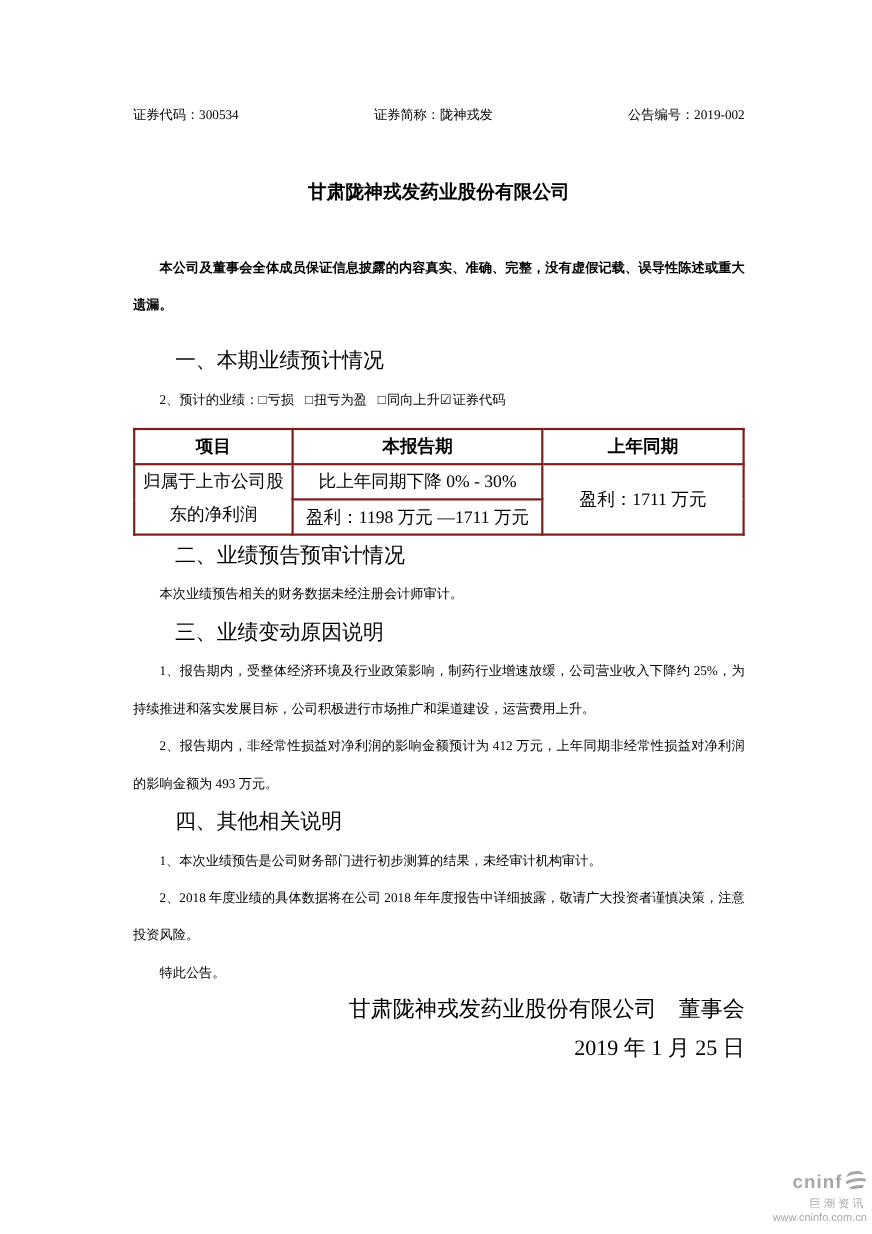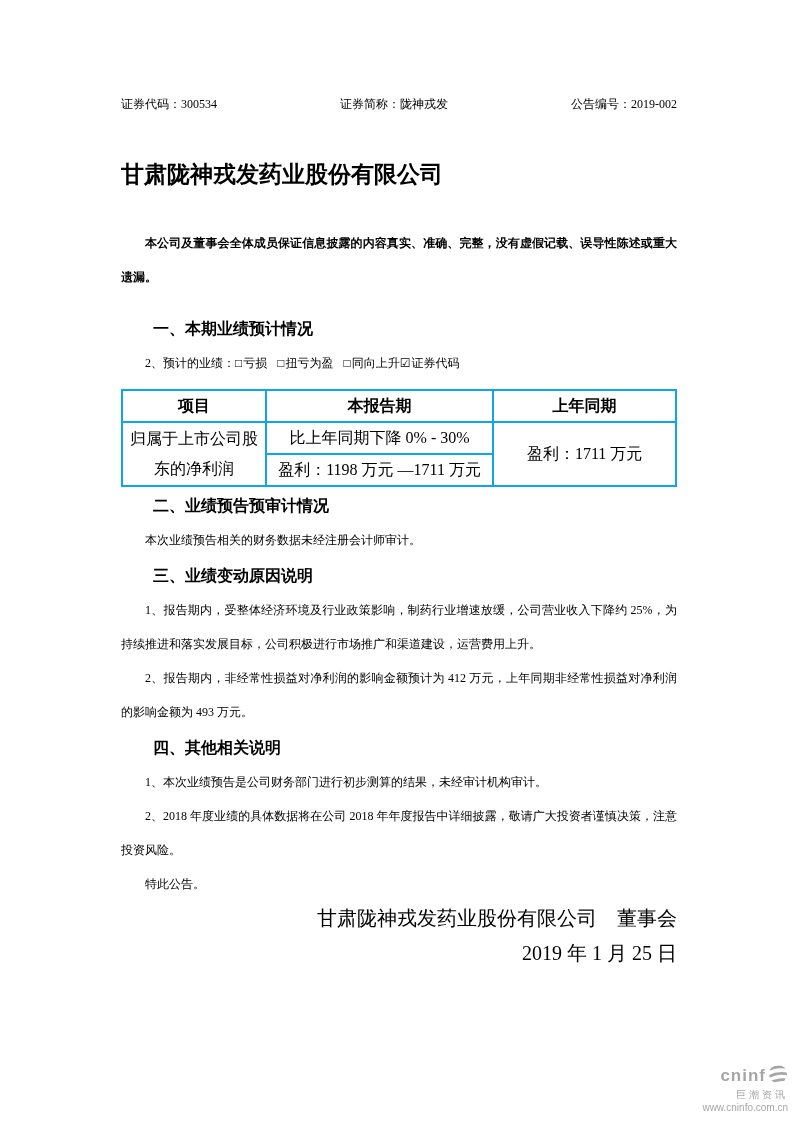--- a/index.html
+++ b/index.html
@@ -21,53 +21,54 @@
   .doc-header {
     display: flex;
     justify-content: space-between;
     font-size: 12px;
     line-height: 20px;
     align-items: center;
   }
   
   .title-block {
     margin-top: 40px;
+    text-align: center;
     font-weight: bold;
-    font-size: 23px;
+    font-size: 17px;
     line-height: 42px;
   }
   
   .para {
     font-size: 12px;
     line-height: 34px;
     text-indent: 2em;
     text-align: justify;
   }
   .bold { font-weight: bold; }
   .disclaimer { margin-top: 30px; }
   .sec-heading {
-    font-size: 16px;
+    font-size: 19px;
     line-height: 34px;
     text-indent: 2em;
-    font-weight: bold;
+    font-weight: normal;
     margin-top: 18px;
   }
   .tight { margin-top: 2px; }
   .options-line .opt { margin-right: 10px; }
   .options-line .opt:nth-child(4) { margin-right: 0; }
   .options-line .opt .glyph { margin-right: 1px; }
   
   table.forecast {
     width: 100%;
     border-collapse: collapse;
     margin-top: 9px;
     font-size: 16px;
   }
   table.forecast th, table.forecast td {
-    border: 2px solid #0ea5e9;
+    border: 2px solid #7f1d1d;
     text-align: center;
     vertical-align: middle;
     padding: 0 5px;
     height: 32px;
     font-weight: normal;
   }
   table.forecast th { font-weight: bold; }
   table.forecast .col-item  { width: 26%; }
   table.forecast .col-cur   { width: 41%; }
   table.forecast .col-prior { width: 33%; }

